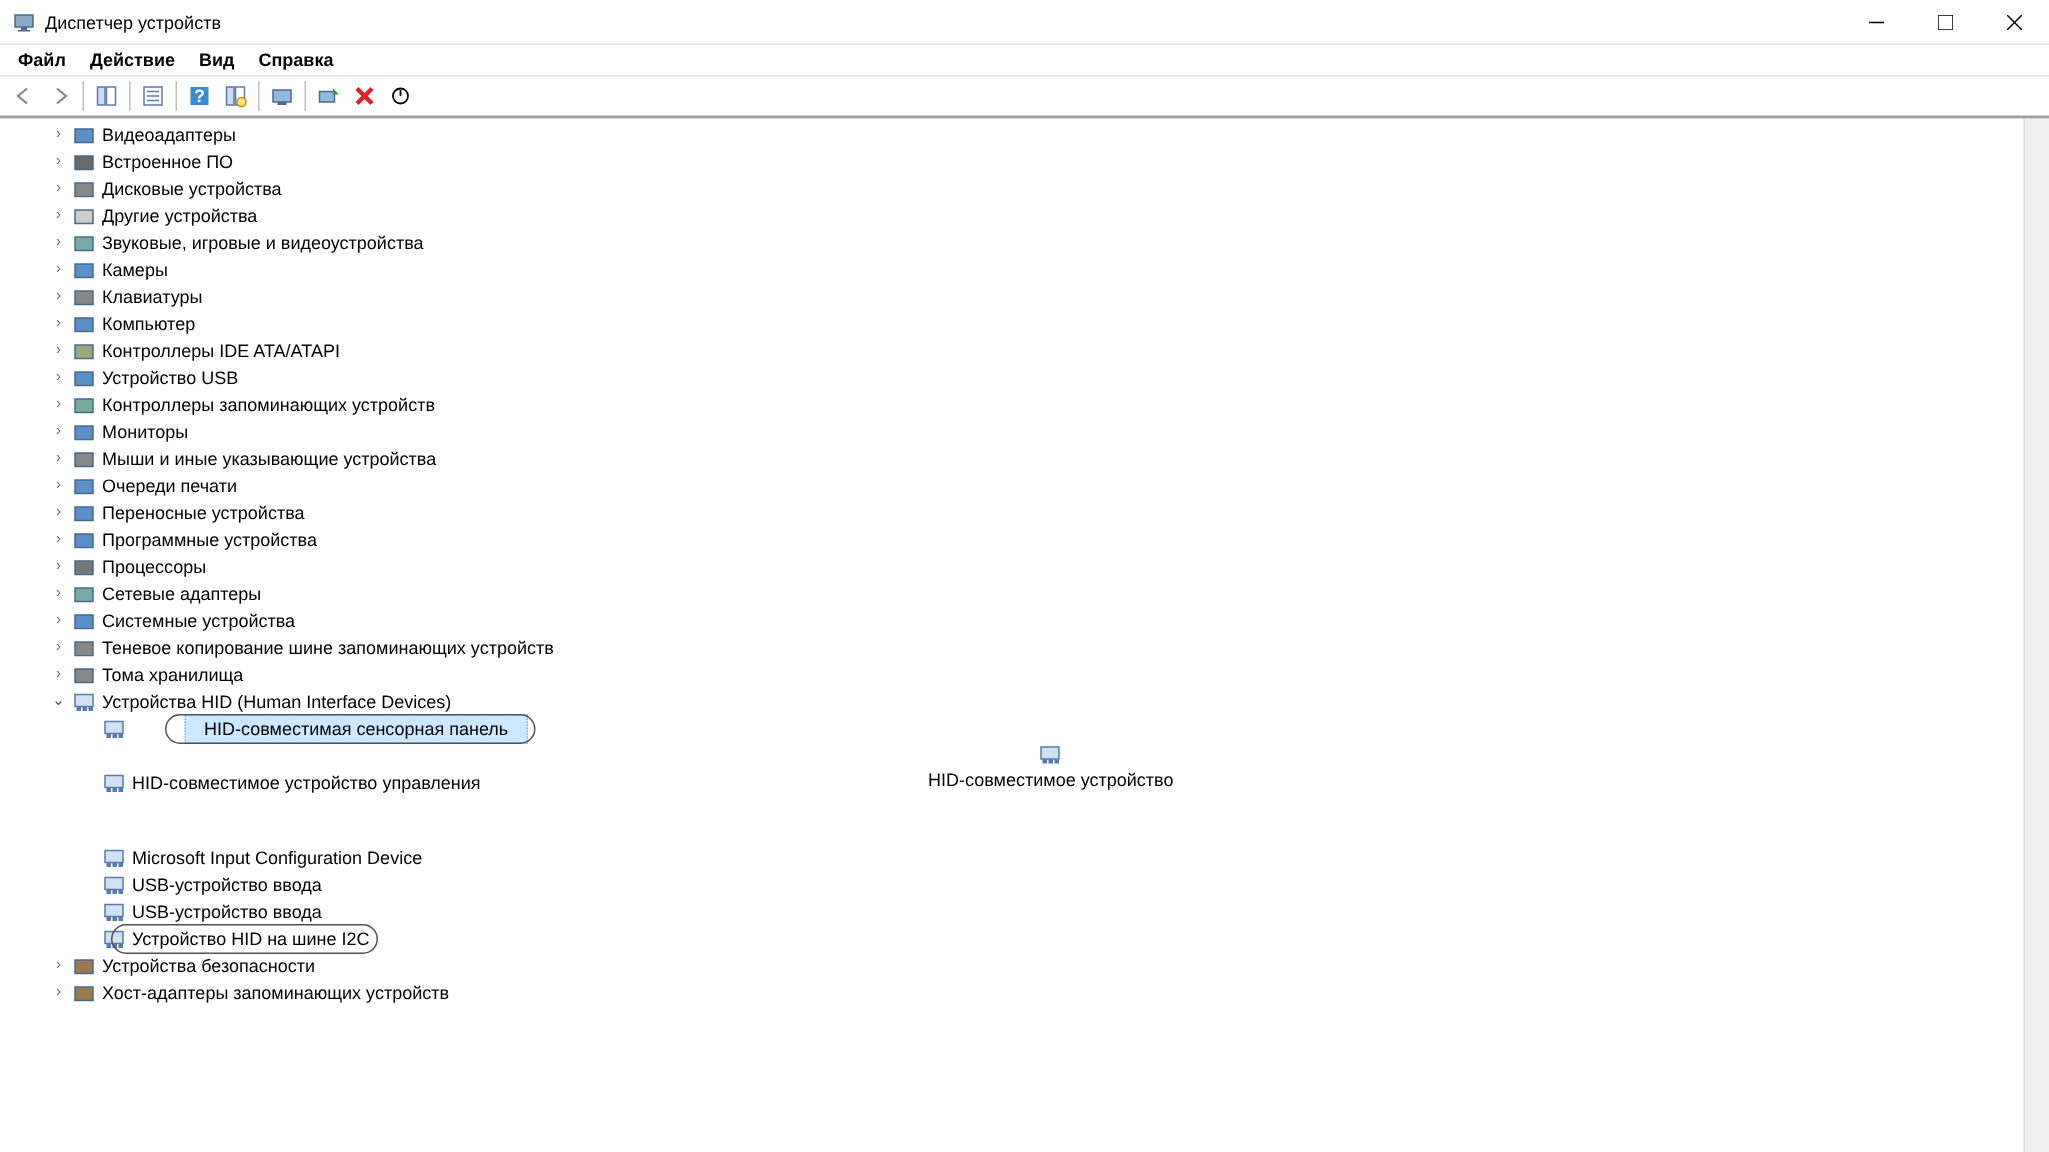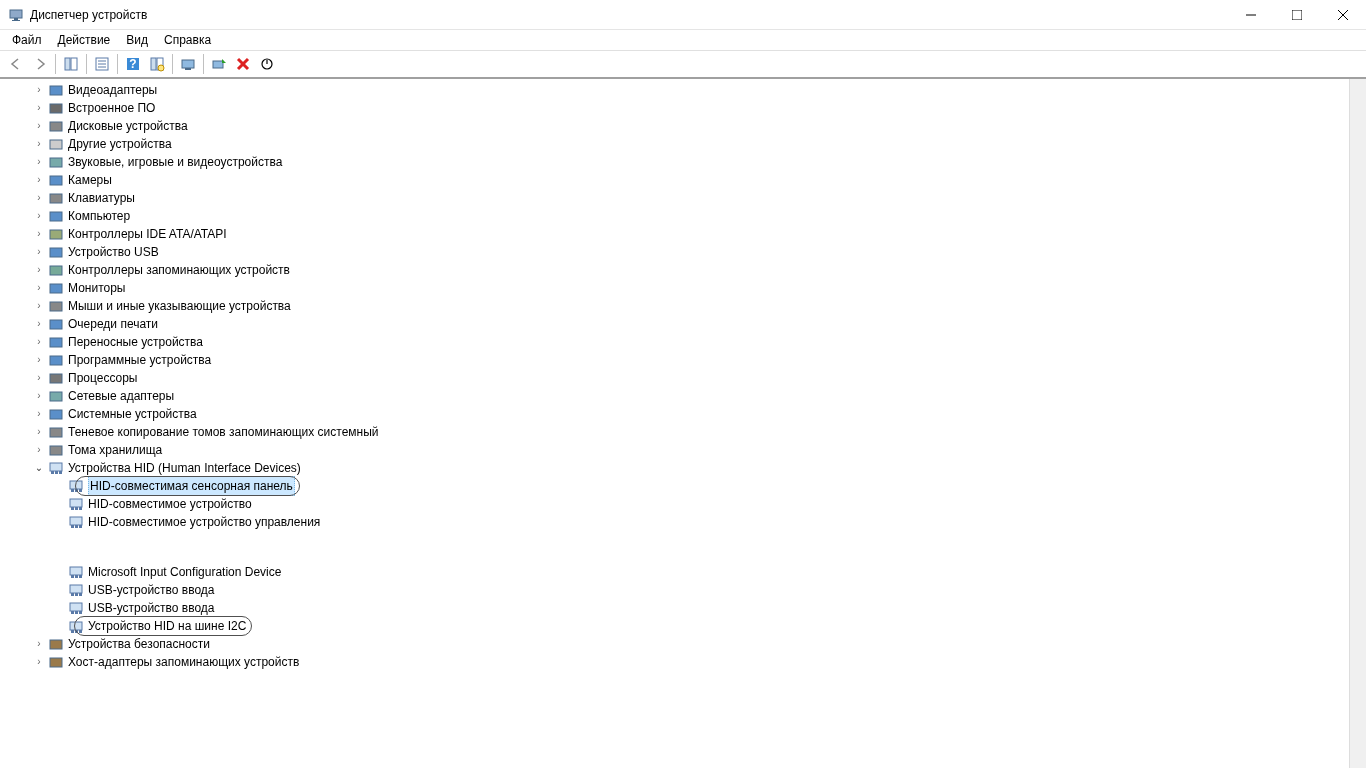--- a/index.html
+++ b/index.html
@@ -4,33 +4,33 @@
 <style>
   * { margin: 0; padding: 0; box-sizing: border-box; font-family: "Segoe UI", Tahoma, sans-serif; font-size: 12px; }
   html, body { height: 100%; overflow: hidden; background: #fff; }
   .window { display: flex; flex-direction: column; height: 100vh; background: #fff; }
   .titlebar { height: 30px; display: flex; align-items: center; padding: 0 0 0 8px; border-bottom: 1px solid #e5e5e5; }
   .titlebar .appicon { width: 16px; height: 16px; margin-right: 6px; display:flex;align-items:center;justify-content:center;}
   .titlebar .title { flex: 1; font-size: 12px; }
   .winbtns { display: flex; }
   .winbtn { width: 46px; height: 30px; display: flex; align-items: center; justify-content: center; }
   .menubar { height: 20px; display: flex; align-items: center; padding: 0 4px; font-size: 12px; }
-  .menuitem { padding: 1px 8px; cursor: default; }
+  .menuitem { padding: 1px 8px; cursor: default; font-weight: bold; }
   .toolbar { height: 28px; display: flex; align-items: center; padding: 2px 4px; border-top: 1px solid #e0e0e0; border-bottom: 1px solid #a0a0a0; gap: 0; }
   .tbtn { width: 24px; height: 22px; display: flex; align-items: center; justify-content: center; border: 1px solid transparent; }
   .tsep { width: 1px; height: 20px; background: #c0c0c0; margin: 0 3px; }
   .content { flex: 1; display: flex; border-top: 1px solid #a0a0a0; overflow: hidden; }
   .tree { flex: 1; overflow-y: auto; padding: 2px 0 2px 12px; background: #fff; }
   .scrollbar { width: 17px; background: #f0f0f0; border-left: 1px solid #ddd; }
   .node { display: flex; align-items: center; height: 18px; line-height: 18px; padding-left: 0; cursor: default; white-space: nowrap; }
   .node .twisty { width: 14px; text-align: center; color: #6b6b6b; font-size: 10px; user-select:none;}
   .node .twisty.open { color: #404040; }
   .node .nicon { width: 16px; height: 16px; margin: 0 4px 0 2px; display:flex;align-items:center;justify-content:center; }
   .node .lbl { font-size: 12px; }
-  .selected .lbl { background: #cce8ff; border: 1px dotted #7ab8e6; padding: 0 1px; }
+  .selected .lbl { background: #cce8ff; border: 1px dotted #7ab8e6; padding: 0 12px; margin-left: 35px; }
   .circled { position: relative; }
   .circled::after { content: ""; position: absolute; left: -14px; top: -1px; right: -6px; bottom: -1px; border: 1px solid #505050; border-radius: 10px; pointer-events: none; }
   svg { display: block; }
 </style>
 </head>
 <body>
 
 <div class="window">
 
   <div class="titlebar">
@@ -311,21 +311,21 @@
           </span>
           <span class="lbl">Системные устройства</span>
         </div>
         <div class="node" style="padding-left: 20px;">
           <span class="twisty">›</span>
           <span class="nicon">
             <svg width="16" height="16">
               <rect x="2" y="4" width="12" height="9" fill="#888" stroke="#4a6a8a"></rect>
             </svg>
           </span>
-          <span class="lbl">Теневое копирование томов запоминающих системный</span>
+          <span class="lbl">Теневое копирование шине запоминающих устройств</span>
         </div>
         <div class="node" style="padding-left: 20px;">
           <span class="twisty">›</span>
           <span class="nicon">
             <svg width="16" height="16">
               <rect x="2" y="4" width="12" height="9" fill="#888" stroke="#4a6a8a"></rect>
             </svg>
           </span>
           <span class="lbl">Тома хранилища</span>
         </div>
@@ -346,81 +346,81 @@
           <span class="nicon">
             <svg width="16" height="16">
               <rect x="2" y="3" width="12" height="8" fill="#cfe1f3" stroke="#5a7aa8"></rect>
               <rect x="3" y="11" width="3" height="3" fill="#5a7aa8"></rect>
               <rect x="7" y="11" width="3" height="3" fill="#5a7aa8"></rect>
               <rect x="11" y="11" width="3" height="3" fill="#5a7aa8"></rect>
             </svg>
           </span>
           <span class="lbl circled">HID-совместимая сенсорная панель</span>
         </div>
+        <div class="node" style="padding-left: 40px; flex-direction: column;">
+          <span class="twisty"></span>
+          <span class="nicon">
+            <svg width="16" height="16">
+              <rect x="2" y="3" width="12" height="8" fill="#cfe1f3" stroke="#5a7aa8"></rect>
+              <rect x="3" y="11" width="3" height="3" fill="#5a7aa8"></rect>
+              <rect x="7" y="11" width="3" height="3" fill="#5a7aa8"></rect>
+              <rect x="11" y="11" width="3" height="3" fill="#5a7aa8"></rect>
+            </svg>
+          </span>
+          <span class="lbl">HID-совместимое устройство</span>
+        </div>
         <div class="node" style="padding-left: 40px;">
           <span class="twisty"></span>
           <span class="nicon">
             <svg width="16" height="16">
               <rect x="2" y="3" width="12" height="8" fill="#cfe1f3" stroke="#5a7aa8"></rect>
               <rect x="3" y="11" width="3" height="3" fill="#5a7aa8"></rect>
               <rect x="7" y="11" width="3" height="3" fill="#5a7aa8"></rect>
               <rect x="11" y="11" width="3" height="3" fill="#5a7aa8"></rect>
             </svg>
           </span>
-          <span class="lbl">HID-совместимое устройство</span>
+          <span class="lbl">HID-совместимое устройство управления</span>
+        </div>
+        <div class="node" style="padding-left: 40px; margin-top: 32px;">
+          <span class="twisty"></span>
+          <span class="nicon">
+            <svg width="16" height="16">
+              <rect x="2" y="3" width="12" height="8" fill="#cfe1f3" stroke="#5a7aa8"></rect>
+              <rect x="3" y="11" width="3" height="3" fill="#5a7aa8"></rect>
+              <rect x="7" y="11" width="3" height="3" fill="#5a7aa8"></rect>
+              <rect x="11" y="11" width="3" height="3" fill="#5a7aa8"></rect>
+            </svg>
+          </span>
+          <span class="lbl">Microsoft Input Configuration Device</span>
         </div>
         <div class="node" style="padding-left: 40px;">
           <span class="twisty"></span>
           <span class="nicon">
             <svg width="16" height="16">
               <rect x="2" y="3" width="12" height="8" fill="#cfe1f3" stroke="#5a7aa8"></rect>
               <rect x="3" y="11" width="3" height="3" fill="#5a7aa8"></rect>
               <rect x="7" y="11" width="3" height="3" fill="#5a7aa8"></rect>
               <rect x="11" y="11" width="3" height="3" fill="#5a7aa8"></rect>
             </svg>
           </span>
-          <span class="lbl">HID-совместимое устройство управления</span>
-        </div>
-        <div class="node" style="padding-left: 40px; margin-top: 32px;">
-          <span class="twisty"></span>
-          <span class="nicon">
-            <svg width="16" height="16">
-              <rect x="2" y="3" width="12" height="8" fill="#cfe1f3" stroke="#5a7aa8"></rect>
-              <rect x="3" y="11" width="3" height="3" fill="#5a7aa8"></rect>
-              <rect x="7" y="11" width="3" height="3" fill="#5a7aa8"></rect>
-              <rect x="11" y="11" width="3" height="3" fill="#5a7aa8"></rect>
-            </svg>
-          </span>
-          <span class="lbl">Microsoft Input Configuration Device</span>
+          <span class="lbl">USB-устройство ввода</span>
         </div>
         <div class="node" style="padding-left: 40px;">
           <span class="twisty"></span>
           <span class="nicon">
             <svg width="16" height="16">
               <rect x="2" y="3" width="12" height="8" fill="#cfe1f3" stroke="#5a7aa8"></rect>
               <rect x="3" y="11" width="3" height="3" fill="#5a7aa8"></rect>
               <rect x="7" y="11" width="3" height="3" fill="#5a7aa8"></rect>
               <rect x="11" y="11" width="3" height="3" fill="#5a7aa8"></rect>
             </svg>
           </span>
           <span class="lbl">USB-устройство ввода</span>
         </div>
         <div class="node" style="padding-left: 40px;">
-          <span class="twisty"></span>
-          <span class="nicon">
-            <svg width="16" height="16">
-              <rect x="2" y="3" width="12" height="8" fill="#cfe1f3" stroke="#5a7aa8"></rect>
-              <rect x="3" y="11" width="3" height="3" fill="#5a7aa8"></rect>
-              <rect x="7" y="11" width="3" height="3" fill="#5a7aa8"></rect>
-              <rect x="11" y="11" width="3" height="3" fill="#5a7aa8"></rect>
-            </svg>
-          </span>
-          <span class="lbl">USB-устройство ввода</span>
-        </div>
-        <div class="node" style="padding-left: 40px; align-items: flex-end;">
           <span class="twisty"></span>
           <span class="nicon">
             <svg width="16" height="16">
               <rect x="2" y="3" width="12" height="8" fill="#cfe1f3" stroke="#5a7aa8"></rect>
               <rect x="3" y="11" width="3" height="3" fill="#5a7aa8"></rect>
               <rect x="7" y="11" width="3" height="3" fill="#5a7aa8"></rect>
               <rect x="11" y="11" width="3" height="3" fill="#5a7aa8"></rect>
             </svg>
           </span>
           <span class="lbl circled">Устройство HID на шине I2C</span>

